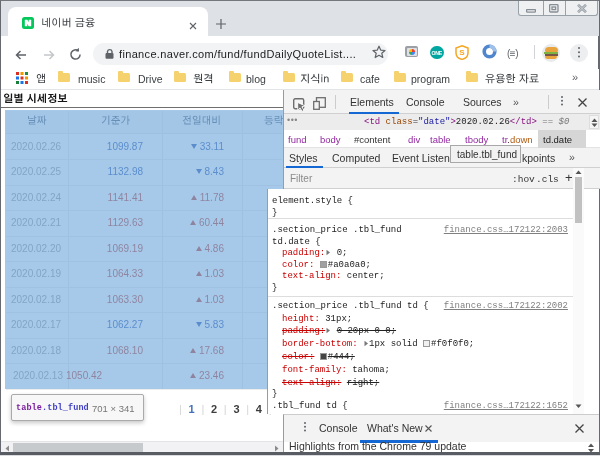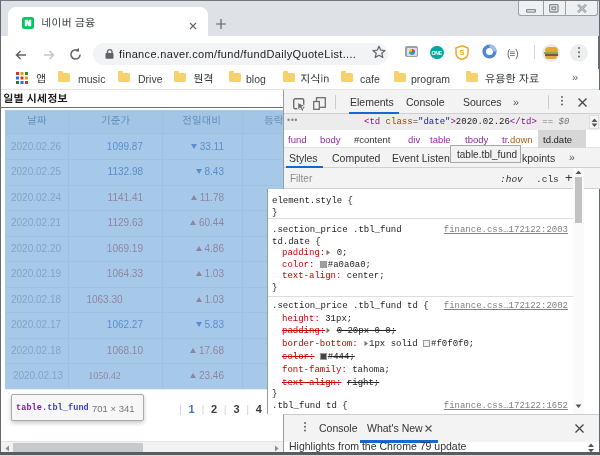--- a/index.html
+++ b/index.html
@@ -200,36 +200,36 @@
               <div style="position:absolute; left:60px; top:6px; width:77px; text-align:right; font-size:10px; color:#c24b40;">1069.19</div>
               <div style="position:absolute; left:140px; top:6px; width:78px; text-align:right; font-size:10px; color:#c24b40;"><span style="display:inline-block;width:0;height:0;border-left:3.2px solid transparent;border-right:3.2px solid transparent;border-bottom:5.5px solid #c24b40;vertical-align:1px;"></span> 4.86</div>
             </div>
             <div style="position:absolute; left:0; top:127.5px; width:276px; height:25.5px; border-bottom:1px solid #ececec;">
               <div style="position:absolute; left:5px; top:6px; width:52px; font-size:10px; color:#a0a0a0;">2020.02.19</div>
               <div style="position:absolute; left:60px; top:6px; width:77px; text-align:right; font-size:10px; color:#c24b40;">1064.33</div>
               <div style="position:absolute; left:140px; top:6px; width:78px; text-align:right; font-size:10px; color:#c24b40;"><span style="display:inline-block;width:0;height:0;border-left:3.2px solid transparent;border-right:3.2px solid transparent;border-bottom:5.5px solid #c24b40;vertical-align:1px;"></span> 1.03</div>
             </div>
             <div style="position:absolute; left:0; top:153px; width:276px; height:25.5px; border-bottom:1px solid #ececec;">
               <div style="position:absolute; left:5px; top:6px; width:52px; font-size:10px; color:#a0a0a0;">2020.02.18</div>
-              <div style="position:absolute; left:60px; top:6px; width:77px; text-align:center; font-size:10px; color:#c24b40;">1063.30</div>
+              <div style="position:absolute; left:60px; top:6px; width:77px; text-align:right; font-size:10px; color:#c24b40;">1063.30</div>
               <div style="position:absolute; left:140px; top:6px; width:78px; text-align:right; font-size:10px; color:#c24b40;"><span style="display:inline-block;width:0;height:0;border-left:3.2px solid transparent;border-right:3.2px solid transparent;border-bottom:5.5px solid #c24b40;vertical-align:1px;"></span> 1.03</div>
             </div>
             <div style="position:absolute; left:0; top:178.5px; width:276px; height:25.5px; border-bottom:1px solid #ececec;">
               <div style="position:absolute; left:5px; top:6px; width:52px; font-size:10px; color:#a0a0a0;">2020.02.17</div>
               <div style="position:absolute; left:60px; top:6px; width:77px; text-align:right; font-size:10px; color:#3a62b5;">1062.27</div>
               <div style="position:absolute; left:140px; top:6px; width:78px; text-align:right; font-size:10px; color:#3a62b5;"><span style="display:inline-block;width:0;height:0;border-left:3.2px solid transparent;border-right:3.2px solid transparent;border-top:5.5px solid #3a62b5;vertical-align:1px;"></span> 5.83</div>
             </div>
             <div style="position:absolute; left:0; top:204px; width:276px; height:25.5px; border-bottom:1px solid #ececec;">
               <div style="position:absolute; left:5px; top:6px; width:52px; font-size:10px; color:#a0a0a0;">2020.02.18</div>
               <div style="position:absolute; left:60px; top:6px; width:77px; text-align:right; font-size:10px; color:#c24b40;">1068.10</div>
               <div style="position:absolute; left:140px; top:6px; width:78px; text-align:right; font-size:10px; color:#c24b40;"><span style="display:inline-block;width:0;height:0;border-left:3.2px solid transparent;border-right:3.2px solid transparent;border-bottom:5.5px solid #c24b40;vertical-align:1px;"></span> 17.68</div>
             </div>
             <div style="position:absolute; left:0; top:229.5px; width:276px; height:25.5px; border-bottom:1px solid #ececec;">
               <div style="position:absolute; left:5px; top:6px; width:52px; font-size:10px; color:#a0a0a0;text-align:right;">2020.02.13</div>
-              <div style="position:absolute; left:60px; top:6px; width:77px; text-align:center; font-size:10px; color:#c24b40;font-family:Liberation Serif, serif;">1050.42</div>
+              <div style="position:absolute; left:60px; top:6px; width:77px; text-align:left; font-size:10px; color:#c24b40;">1050.42</div>
               <div style="position:absolute; left:140px; top:6px; width:78px; text-align:right; font-size:10px; color:#c24b40;"><span style="display:inline-block;width:0;height:0;border-left:3.2px solid transparent;border-right:3.2px solid transparent;border-bottom:5.5px solid #c24b40;vertical-align:1px;"></span> 23.46</div>
             </div>
           </div>
   </div>
 
   <div class="abs" style="left:4px; top:20px; width:278px; height:279px; background:rgba(111,168,220,0.62);"></div>
 
   <div class="abs" style="left:10px; top:304px; width:133px; height:27px; white-space:nowrap; background:#f7f7f7; border:1px solid #aaaaaa; border-radius:2px; box-shadow:0 2px 4px rgba(0,0,0,0.22);">
     <span class="mono" style="position:absolute; left:4px; top:8px; font-size:8.5px; font-weight:bold; letter-spacing:0.1px;"><span style="color:#7b1fa2;">table</span><span style="color:#3f3fc8;">.tbl_fund</span></span>
     <span style="position:absolute; left:80px; top:8px; font-size:9.5px; color:#767676; white-space:nowrap;">701 × 341</span>
@@ -303,21 +303,21 @@
     <span style="position:absolute; left:5px; top:4px;">Styles</span>
     <span style="position:absolute; left:48px; top:4px;">Computed</span>
     <span style="position:absolute; left:108px; top:4px;">Event Listen</span>
     <span style="position:absolute; left:238px; top:4px;">kpoints</span>
     <span style="position:absolute; left:285px; top:3.5px; color:#555;">»</span>
     <div style="position:absolute; left:2px; top:18px; width:37px; height:2.5px; background:#1567d3;"></div>
   </div>
 
   <div class="abs" style="left:0; top:78px; width:316px; height:21px; background:#f3f3f3; border-bottom:1px solid #d0d0d0;">
     <span style="position:absolute; left:6px; top:5px; color:#8a8a8a; font-size:10px;">Filter</span>
-    <span class="mono" style="position:absolute; left:216px; top:5.5px; font-size:9.5px; color:#333;font-style:italic;">:hov</span>
+    <span class="mono" style="position:absolute; left:228px; top:5.5px; font-size:9.5px; color:#333;">:hov</span>
     <span class="mono" style="position:absolute; left:252px; top:5.5px; font-size:9.5px; color:#333;">.cls</span>
     <span style="position:absolute; left:281px; top:2px; font-size:13px; color:#333;">+</span>
     <svg style="position:absolute; left:289px; top:12px;" width="5" height="4">
             <path d="M0.5 0.5 L4.5 0.5 L4.5 3.5 Z" fill="#555"></path>
           </svg>
   </div>
 
   <div class="abs" style="left:166px; top:55px; width:71px; height:18px; background:#f2f2f2; border:1px solid #a8a8a8; z-index:5;">
     <span style="position:absolute; left:6px; top:3px; font-size:10px; color:#333;">table.tbl_fund</span>
   </div>

